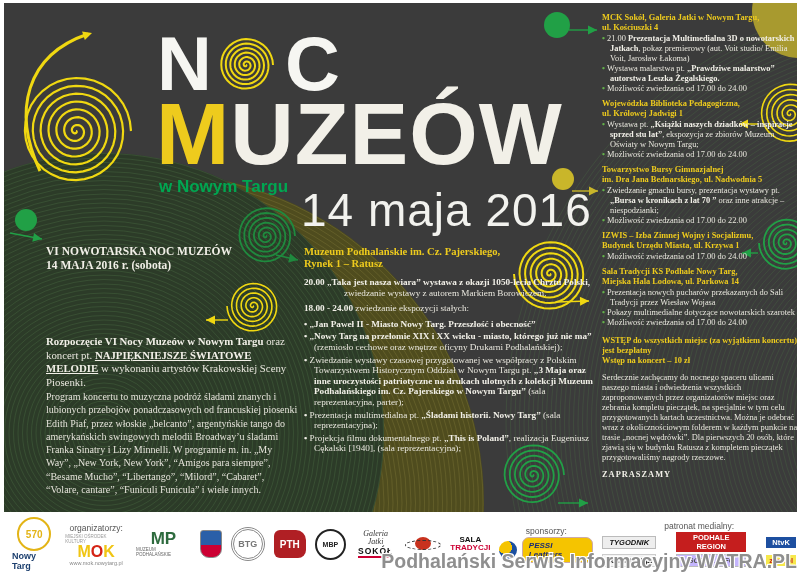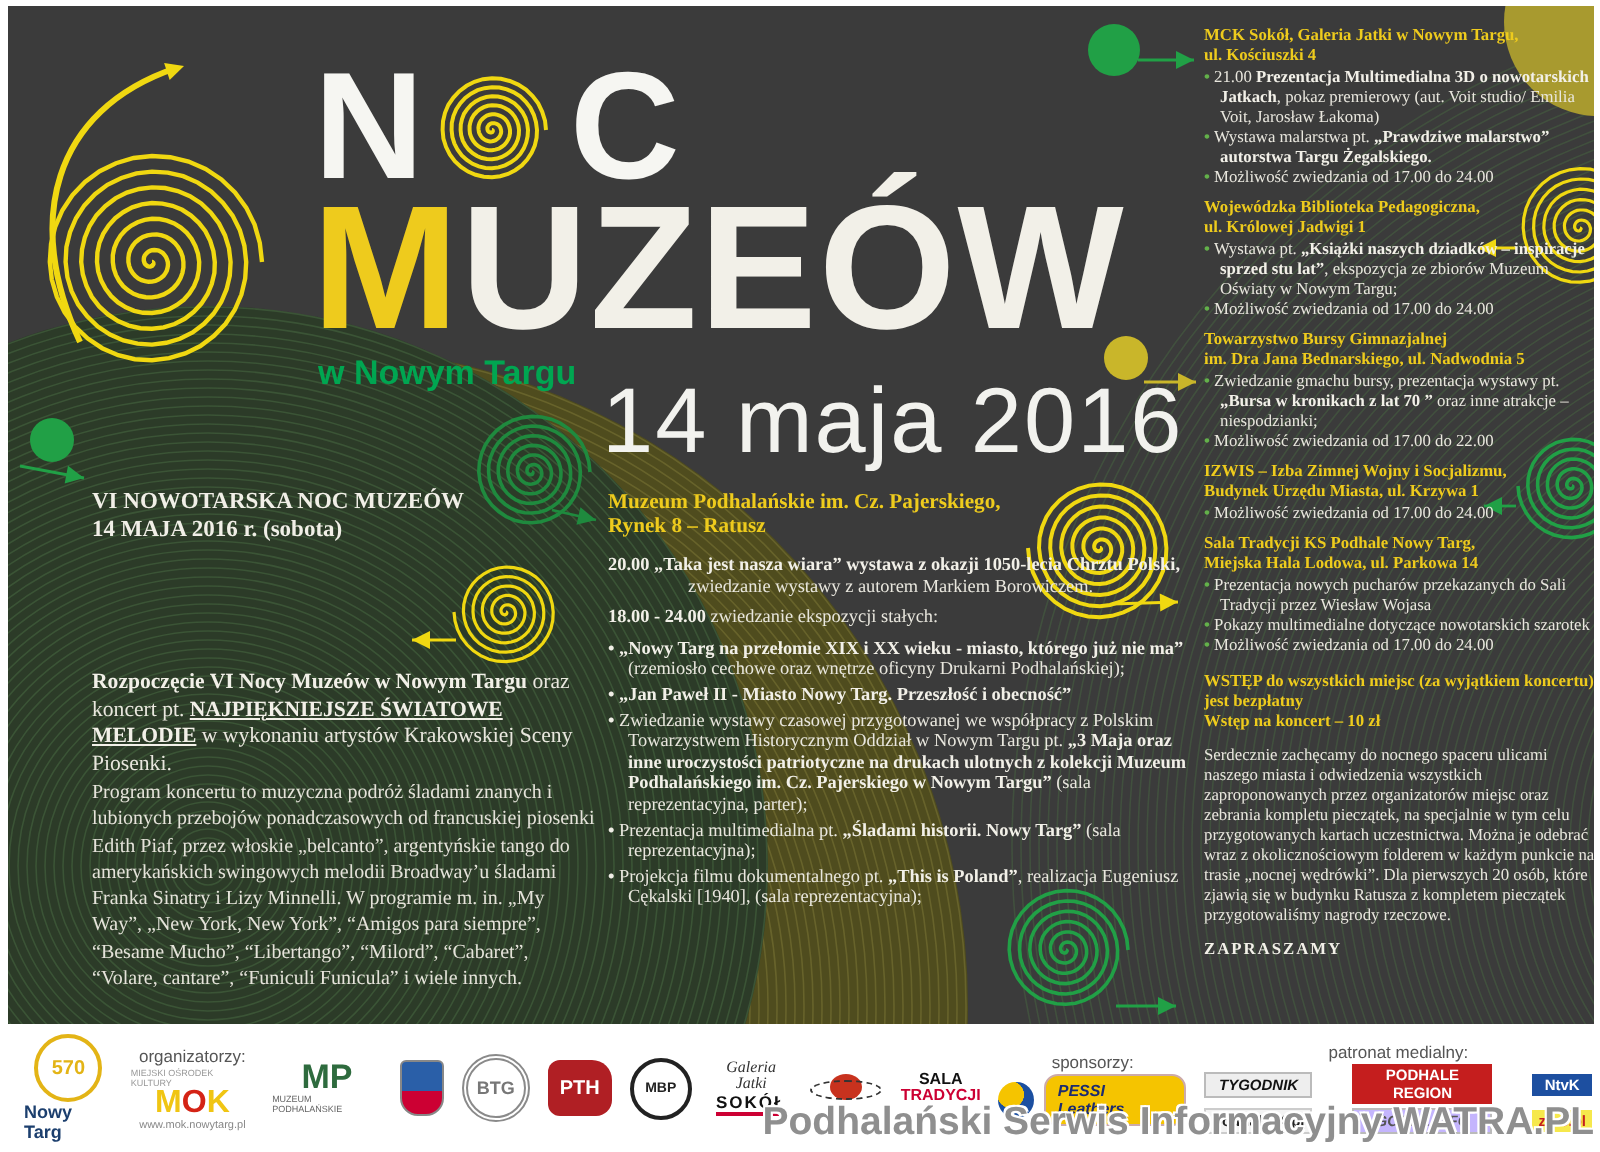--- a/index.html
+++ b/index.html
@@ -369,39 +369,39 @@
     <div class="subtitle">w Nowym Targu</div>
     <div class="date">14 maja 2016</div>
 
     <div class="lheading" style="white-space:pre-line;">VI NOWOTARSKA NOC MUZEÓW
 14 MAJA 2016 r. (sobota)</div>
     <div class="lopen"><span class="sg-b">Rozpoczęcie VI Nocy Muzeów w Nowym Targu</span><span class="sg-n"> oraz koncert pt. </span><span class="sg-u">NAJPIĘKNIEJSZE ŚWIATOWE MELODIE</span><span class="sg-n"> w wykonaniu artystów Krakowskiej Sceny Piosenki.</span></div>
     <div class="lprog">Program koncertu to muzyczna podróż śladami znanych i lubionych przebojów ponadczasowych od francuskiej piosenki Edith Piaf, przez włoskie „belcanto”, argentyńskie tango do amerykańskich swingowych melodii Broadway’u śladami Franka Sinatry i Lizy Minnelli. W programie m. in. „My Way”, „New York, New York”, “Amigos para siempre”, “Besame Mucho”, “Libertango”, “Milord”, “Cabaret”, “Volare, cantare”, “Funiculi Funicula” i wiele innych.</div>
 
     <div class="mcol">
       <div class="mheading" style="white-space: pre-line;">Muzeum Podhalańskie im. Cz. Pajerskiego,
-Rynek 8 – Ratusz</div>
+Rynek 1 – Ratusz</div>
       <div class="hang"><span class="sg-b">20.00 „Taka jest nasza wiara” wystawa z okazji 1050-lecia Chrztu Polski,</span><span class="sg-n"> zwiedzanie wystawy z autorem Markiem Borowiczem.</span></div>
       <div class="hang" style="margin-bottom:5px;"><span class="sg-b">18.00 - 24.00</span><span class="sg-n">  zwiedzanie ekspozycji stałych:</span></div>
       <div id="museum-bullets">
+          <div class="mitem"><span class="mbul">• </span><span class="sg-b">„Jan Paweł II - Miasto Nowy Targ. Przeszłość i obecność”</span></div>
           <div class="mitem"><span class="mbul">• </span><span class="sg-b">„Nowy Targ na przełomie XIX i XX wieku - miasto, którego już nie ma”</span><span class="sg-n"> (rzemiosło cechowe oraz wnętrze oficyny Drukarni Podhalańskiej);</span></div>
-          <div class="mitem"><span class="mbul">• </span><span class="sg-b">„Jan Paweł II - Miasto Nowy Targ. Przeszłość i obecność”</span></div>
           <div class="mitem"><span class="mbul">• </span><span class="sg-n">Zwiedzanie wystawy czasowej przygotowanej we współpracy z Polskim Towarzystwem Historycznym Oddział w Nowym Targu pt. </span><span class="sg-b">„3 Maja oraz inne uroczystości patriotyczne na drukach ulotnych z kolekcji Muzeum Podhalańskiego im. Cz. Pajerskiego w Nowym Targu”</span><span class="sg-n"> (sala reprezentacyjna, parter);</span></div>
           <div class="mitem"><span class="mbul">• </span><span class="sg-n">Prezentacja multimedialna pt. </span><span class="sg-b">„Śladami historii. Nowy Targ”</span><span class="sg-n"> (sala reprezentacyjna);</span></div>
           <div class="mitem"><span class="mbul">• </span><span class="sg-n">Projekcja filmu dokumentalnego pt. </span><span class="sg-b">„This is Poland”</span><span class="sg-n">, realizacja Eugeniusz Cękalski [1940], (sala reprezentacyjna);</span></div>
         </div>
     </div>
 
     <div class="rcol">
       <div id="right-sections">
           <div class="rsec">
             <div class="rsec-h">MCK Sokół, Galeria Jatki w Nowym Targu,
 ul. Kościuszki 4</div>
             <div class="ritem"><span class="rbul">• </span><span class="sg-n">21.00 </span><span class="sg-b">Prezentacja Multimedialna 3D o nowotarskich Jatkach</span><span class="sg-n">, pokaz premierowy (aut. Voit studio/ Emilia Voit, Jarosław Łakoma)</span></div>
-            <div class="ritem"><span class="rbul">• </span><span class="sg-n">Wystawa malarstwa pt. </span><span class="sg-b">„Prawdziwe malarstwo” autorstwa Targu Żegalskiego.</span></div>
+            <div class="ritem"><span class="rbul">• </span><span class="sg-n">Wystawa malarstwa pt. </span><span class="sg-b">„Prawdziwe malarstwo” autorstwa Leszka Żegalskiego.</span></div>
             <div class="ritem"><span class="rbul">• </span><span class="sg-n">Możliwość zwiedzania od 17.00 do 24.00</span></div>
           </div>
           <div class="rsec">
             <div class="rsec-h">Wojewódzka Biblioteka Pedagogiczna,
 ul. Królowej Jadwigi 1</div>
             <div class="ritem"><span class="rbul">• </span><span class="sg-n">Wystawa pt. </span><span class="sg-b">„Książki naszych dziadków – inspiracje sprzed stu lat”</span><span class="sg-n">, ekspozycja ze zbiorów Muzeum Oświaty w Nowym Targu;</span></div>
             <div class="ritem"><span class="rbul">• </span><span class="sg-n">Możliwość zwiedzania od 17.00 do 24.00</span></div>
           </div>
           <div class="rsec">
             <div class="rsec-h">Towarzystwo Bursy Gimnazjalnej

